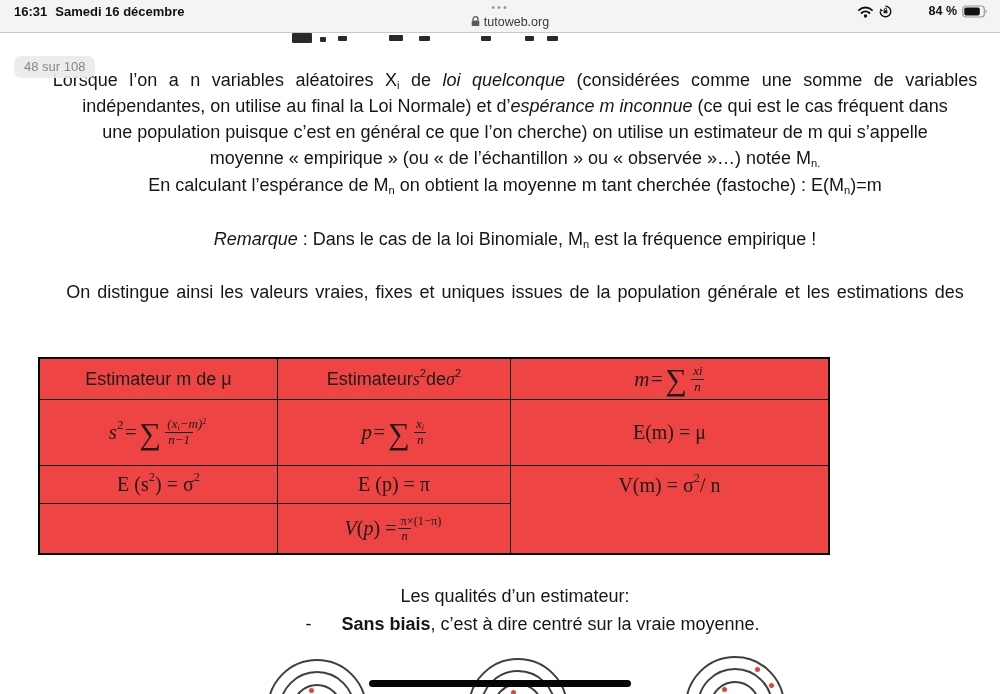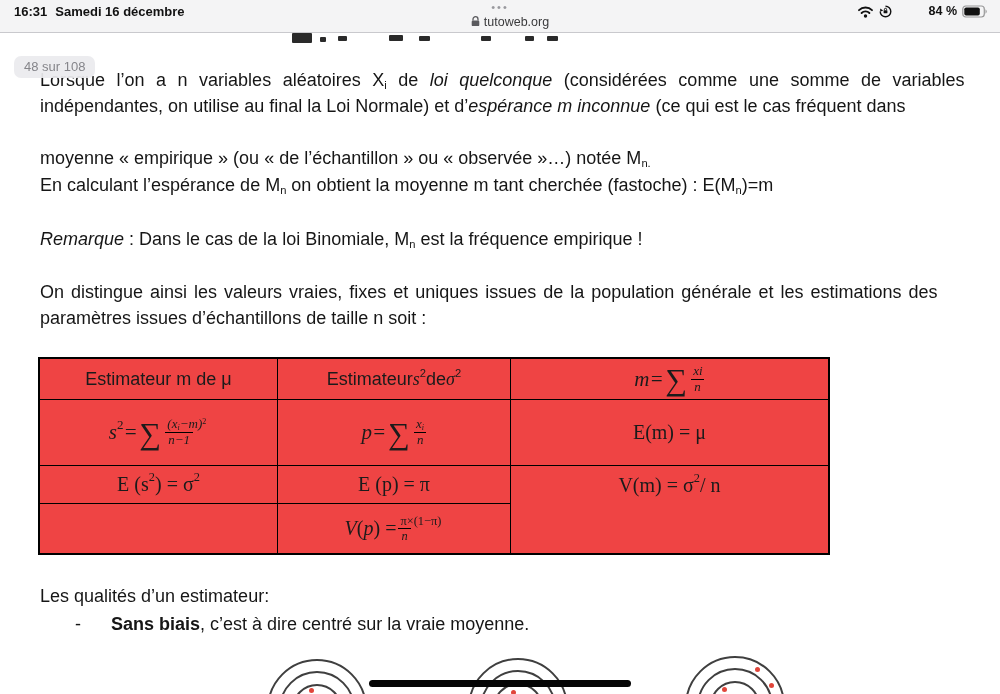--- a/index.html
+++ b/index.html
@@ -21,21 +21,21 @@
   
   .page-badge{position:absolute;left:14px;top:56px;padding:3px 10px 4px 10px;
               background:rgba(235,235,238,0.93);border-radius:7px;
               font-size:13px;color:#85858a;z-index:5;}
 
   
   .frag{position:absolute;background:#2a2a2a;border-radius:1px;}
 
   
   .line{position:absolute;left:40px;width:950px;font-size:18px;line-height:27px;
-        white-space:nowrap;color:#161616;}
+        white-space:nowrap;color:#161616;text-align:center;}
   .ws-wide{word-spacing:6.5px;}
   .ws-slight{word-spacing:2px;}
   .seg-i{font-style:italic;}
   .seg-b{font-weight:bold;}
   .seg-it{font-style:italic;font-family:"Liberation Serif",serif;}
   .seg-sub{font-size:0.62em;position:relative;top:0.25em;}
   .seg-subit{font-size:0.62em;position:relative;top:0.3em;font-style:italic;font-family:"Liberation Serif",serif;}
   .seg-sup{font-size:0.62em;position:relative;top:-0.55em;}
   .seg-sum{font-family:"Liberation Serif",serif;font-style:normal;font-size:1.45em;position:relative;top:0.06em;margin:0 2px;}
   .frac{display:inline-flex;flex-direction:column;align-items:flex-start;vertical-align:-0.35em;
@@ -108,25 +108,25 @@
   <div class="frag" style="left:389px;top:35px;width:14px;height:6px"></div>
   <div class="frag" style="left:419px;top:36px;width:11px;height:5px"></div>
   <div class="frag" style="left:481px;top:36px;width:10px;height:5px"></div>
   <div class="frag" style="left:525px;top:36px;width:9px;height:5px"></div>
   <div class="frag" style="left:547px;top:36px;width:11px;height:5px"></div>
 
   <div class="page-badge">48 sur 108</div>
 
   <div class="line ws-wide" style="top:67px"><span>Lorsque l’on a n variables aléatoires X</span><span class="seg-sub">i</span><span> de </span><span class="seg-i">loi quelconque</span><span> (considérées comme une somme de variables</span></div>
   <div class="line" style="top:93px"><span>indépendantes, on utilise au final la Loi Normale) et d’</span><span class="seg-i">espérance m inconnue</span><span> (ce qui est le cas fréquent dans</span></div>
+  <div class="line" style="top:119px"><span>une population puisque c’est en général ce que l’on cherche) on utilise un estimateur de m qui s’appelle</span></div>
   <div class="line" style="top:145px"><span>moyenne « empirique » (ou « de l’échantillon » ou « observée »…) notée M</span><span class="seg-sub">n.</span></div>
   <div class="line" style="top:172px"><span>En calculant l’espérance de M</span><span class="seg-sub">n</span><span> on obtient la moyenne m tant cherchée (fastoche) : E(M</span><span class="seg-sub">n</span><span>)=m</span></div>
   <div class="line" style="top:226px"><span class="seg-i">Remarque</span><span> : Dans le cas de la loi Binomiale, M</span><span class="seg-sub">n</span><span> est la fréquence empirique !</span></div>
   <div class="line ws-slight" style="top:279px"><span>On distingue ainsi les valeurs vraies, fixes et uniques issues de la population générale et les estimations des</span></div>
-  <div class="line" style="top:305px"><span>paramètres issues d’échantillons de taille n soit :</span></div>
 
   <div class="est-table">
     <div class="cell">
         <span>Estimateur m de μ</span>
       </div>
     <div class="cell">
         <span>Estimateur </span>
         <span class="seg-it">s</span>
         <span class="seg-sup">2</span>
         <span> de </span>

